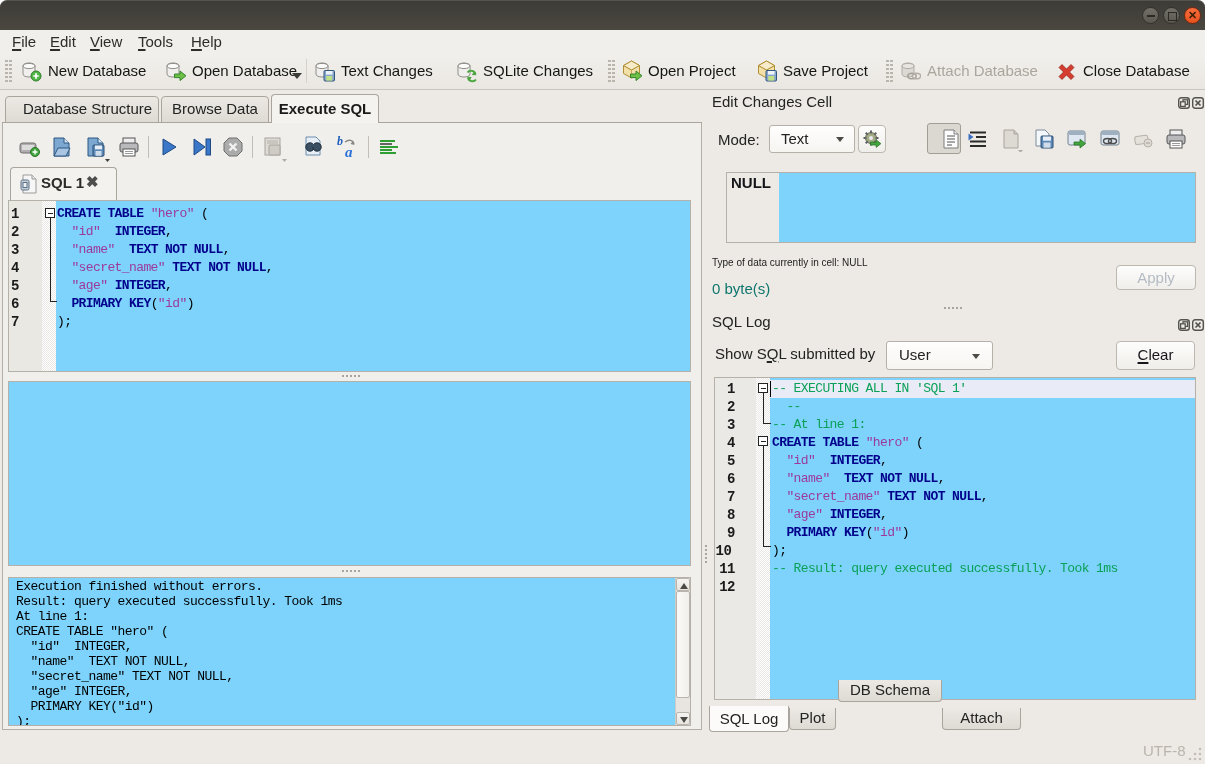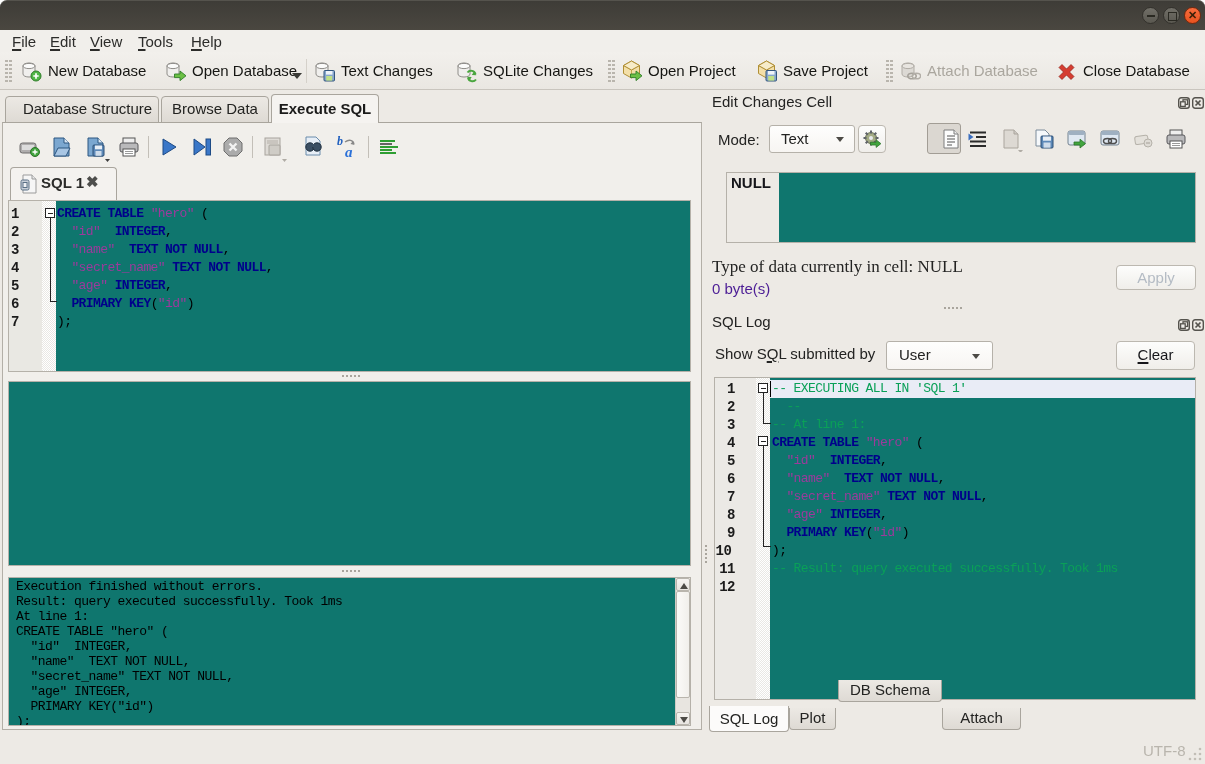--- a/index.html
+++ b/index.html
@@ -48,21 +48,21 @@
   background:linear-gradient(to bottom,#ece9e4,#dedad4);
   border:1px solid #a9a59d; border-radius:4px 4px 0 0; }
 .tab.active { background:#f5f3f0; border-bottom:none; z-index:3; }
 .tab.btab { border-radius:0 0 4px 4px; border-top:none; }
 .tab.btab.active { border-top:none; border-bottom:1px solid #a9a59d; }
 
 #leftpanel { position:absolute; left:2px; top:122px; width:700px; height:608px;
   background:#f1efeb; border:1px solid #b3afa7; border-top:1px solid #a9a59d; }
 
 
-.whitebox { position:absolute; background:#0f766e; border:1px solid #b5b1a9; overflow:hidden; }
+.whitebox { position:absolute; background:#7dd3fc; border:1px solid #b5b1a9; overflow:hidden; }
 
 
 .numcol { position:absolute; top:0; bottom:0; background:#e9e8e3; }
 .foldcol { position:absolute; top:0; bottom:0;
   background:repeating-conic-gradient(#e9e8e4 0% 25%, #ffffff 0% 50%) 0 0/2px 2px; }
 .codeline { position:absolute; white-space:pre; font-family:"Liberation Mono",monospace;
   font-size:13px; letter-spacing:-0.6px; line-height:18px; color:#000; }
 .lnum { position:absolute; font-family:"Liberation Mono",monospace; font-size:14px;
   font-weight:bold; color:#1b1b1b; letter-spacing:-0.5px; }
 .k { color:#00008b; font-weight:bold; }
@@ -381,22 +381,22 @@
         <rect x="5" y="13" width="12" height="7" fill="#fff" stroke="#555"></rect>
         <path d="M7 15.5h8M7 17.5h8" stroke="#999" stroke-width="1"></path>
       </svg></div>
   </div>
 
 <div class="whitebox" style="left:726px; top:172px; width:470px; height:71px;">
   <div style="position:absolute; left:0; top:0; bottom:0; width:52px; background:#edeae5;"></div>
   <div style="position:absolute; left:4px; top:1px; font-size:15px; font-weight:bold; color:#16161a;">NULL</div>
 </div>
 
-<div class="abs" style="left:712px; top:257px; font-size:17px; color:#232322;font-family:Liberation Serif, serif;">Type of data currently in cell: NULL</div>
-<div class="abs" style="left:712px; top:280px; font-size:15px; color:#4c1d95;">0 byte(s)</div>
+<div class="abs" style="left:712px; top:257px; font-size:10px; color:#232322;">Type of data currently in cell: NULL</div>
+<div class="abs" style="left:712px; top:280px; font-size:15px; color:#0f766e;">0 byte(s)</div>
 <div class="btn" style="left:1116px; top:265px; width:80px; height:25px; color:#b4bbc4; padding-top:3px;">Apply</div>
 
 <div class="hsplit" style="left:944px; top:307px;"></div>
 
 <div class="docktitle" style="left:712px; top:313px;">SQL Log</div>
 <div class="abs" style="left:1178px; top:317px;"><svg width="12" height="12" viewBox="0 0 12 12">
       <rect x="0.7" y="0.7" width="10.6" height="10.6" rx="2.5" fill="none" stroke="#55534d" stroke-width="1.4"></rect>
       <rect x="5" y="2.8" width="4.6" height="4.6" fill="none" stroke="#55534d" stroke-width="1.3"></rect>
       <rect x="2.6" y="4.8" width="4.6" height="4.6" fill="#f0eeea" stroke="#55534d" stroke-width="1.3"></rect>
     </svg></div>

